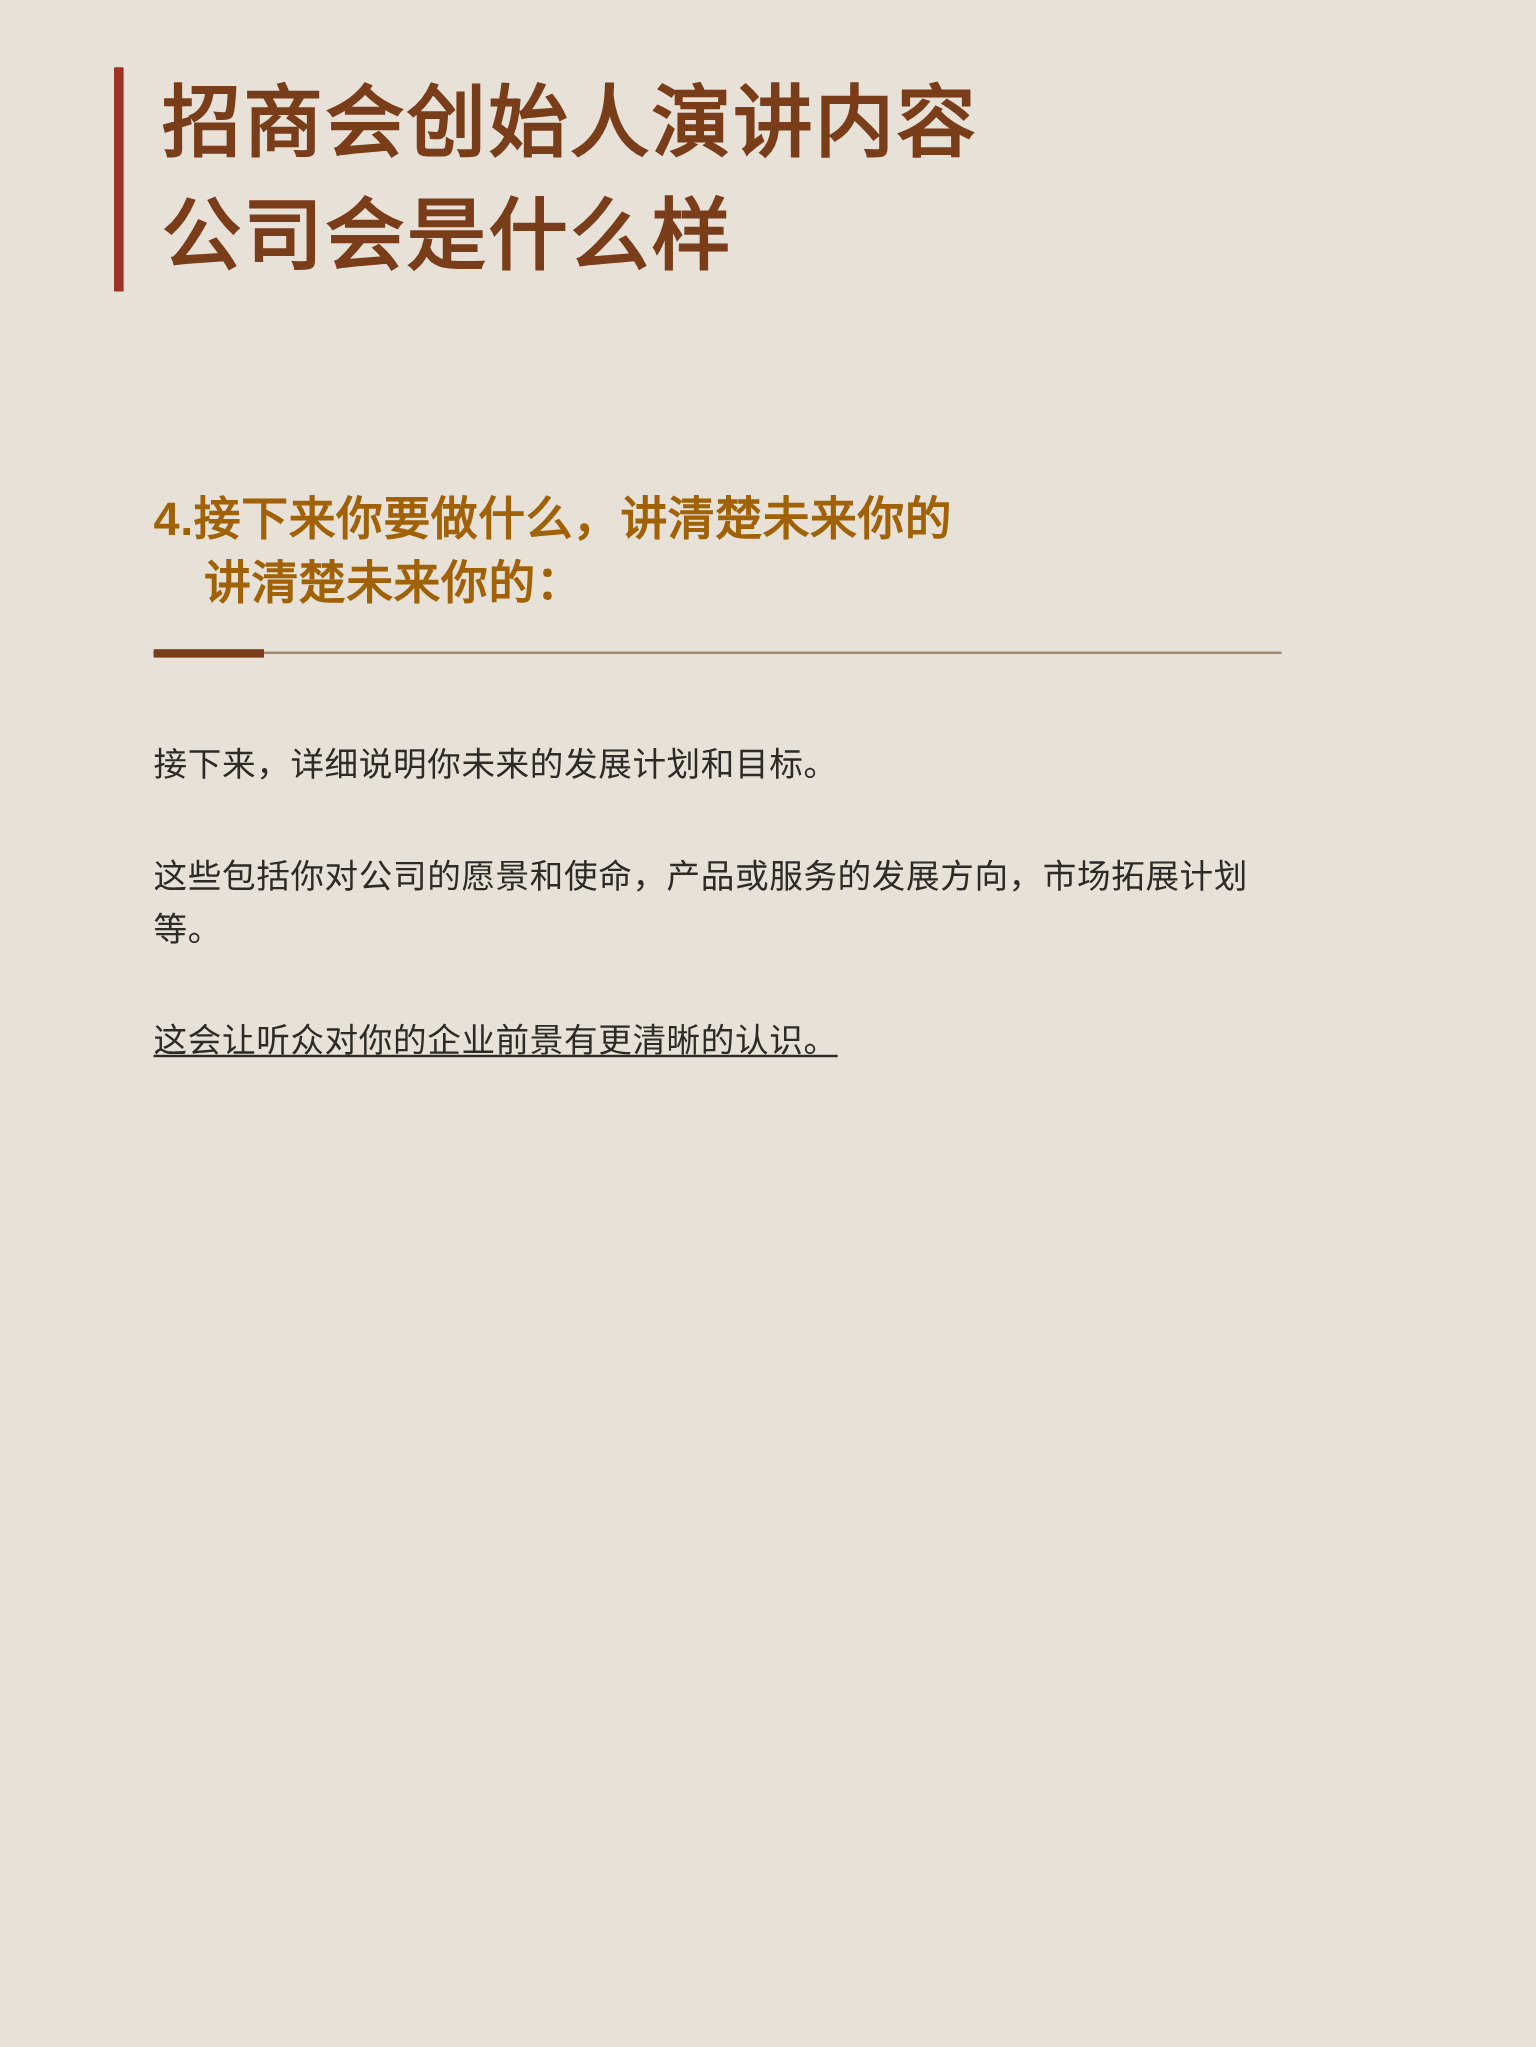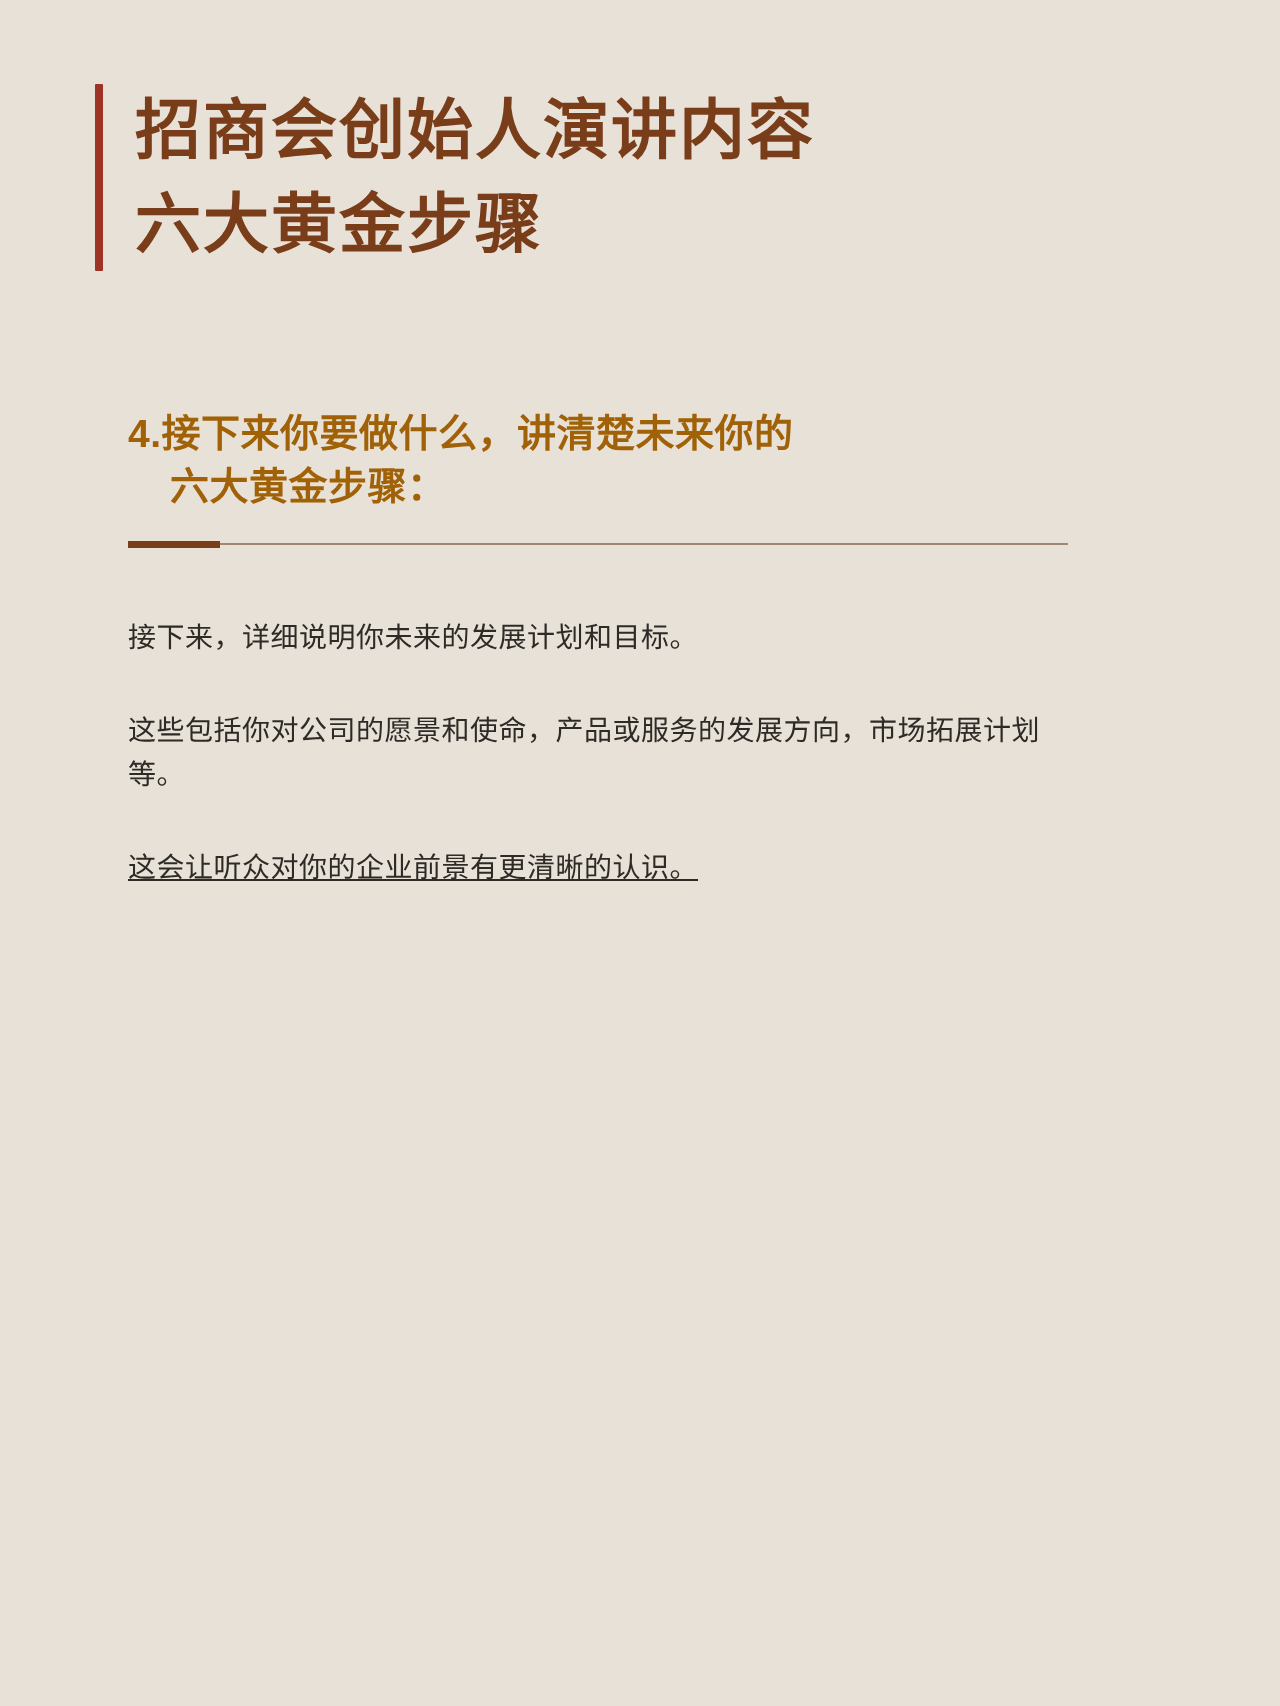--- a/index.html
+++ b/index.html
@@ -20,21 +20,21 @@
     height: 1706px;
     box-sizing: border-box;
     background: #e7e1d8;
     overflow: hidden;
   }
 
   
   .header {
     position: absolute;
     left: 95px;
-    top: 84px;
+    top: 56px;
     display: flex;
     align-items: stretch;
   }
   .header-rule {
     width: 8px;
     background: #9c3324;
     margin-right: 32px;
     border-radius: 1px;
   }
   .header-titles {
@@ -115,28 +115,28 @@
 </style>
 </head>
 <body>
 
 <div class="page">
 
   <div class="header">
     <div class="header-rule"></div>
     <div class="header-titles">
       <div class="title-line">招商会创始人演讲内容</div>
-      <div class="title-line">六大黄金步骤</div>
+      <div class="title-line">公司会是什么样</div>
     </div>
   </div>
 
   <div class="section">
     <div class="section-heading">
       <span>4.接下来你要做什么，讲清楚未来你的</span>
-      <span class="line2">六大黄金步骤：</span>
+      <span class="line2">讲清楚未来你的：</span>
     </div>
     <div class="divider">
       <div class="thin"></div>
       <div class="thick"></div>
     </div>
   </div>
 
   <div class="body-copy">
     <p class="para">接下来，详细说明你未来的发展计划和目标。</p>
     <p class="para">这些包括你对公司的愿景和使命，产品或服务的发展方向，市场拓展计划等。</p>

